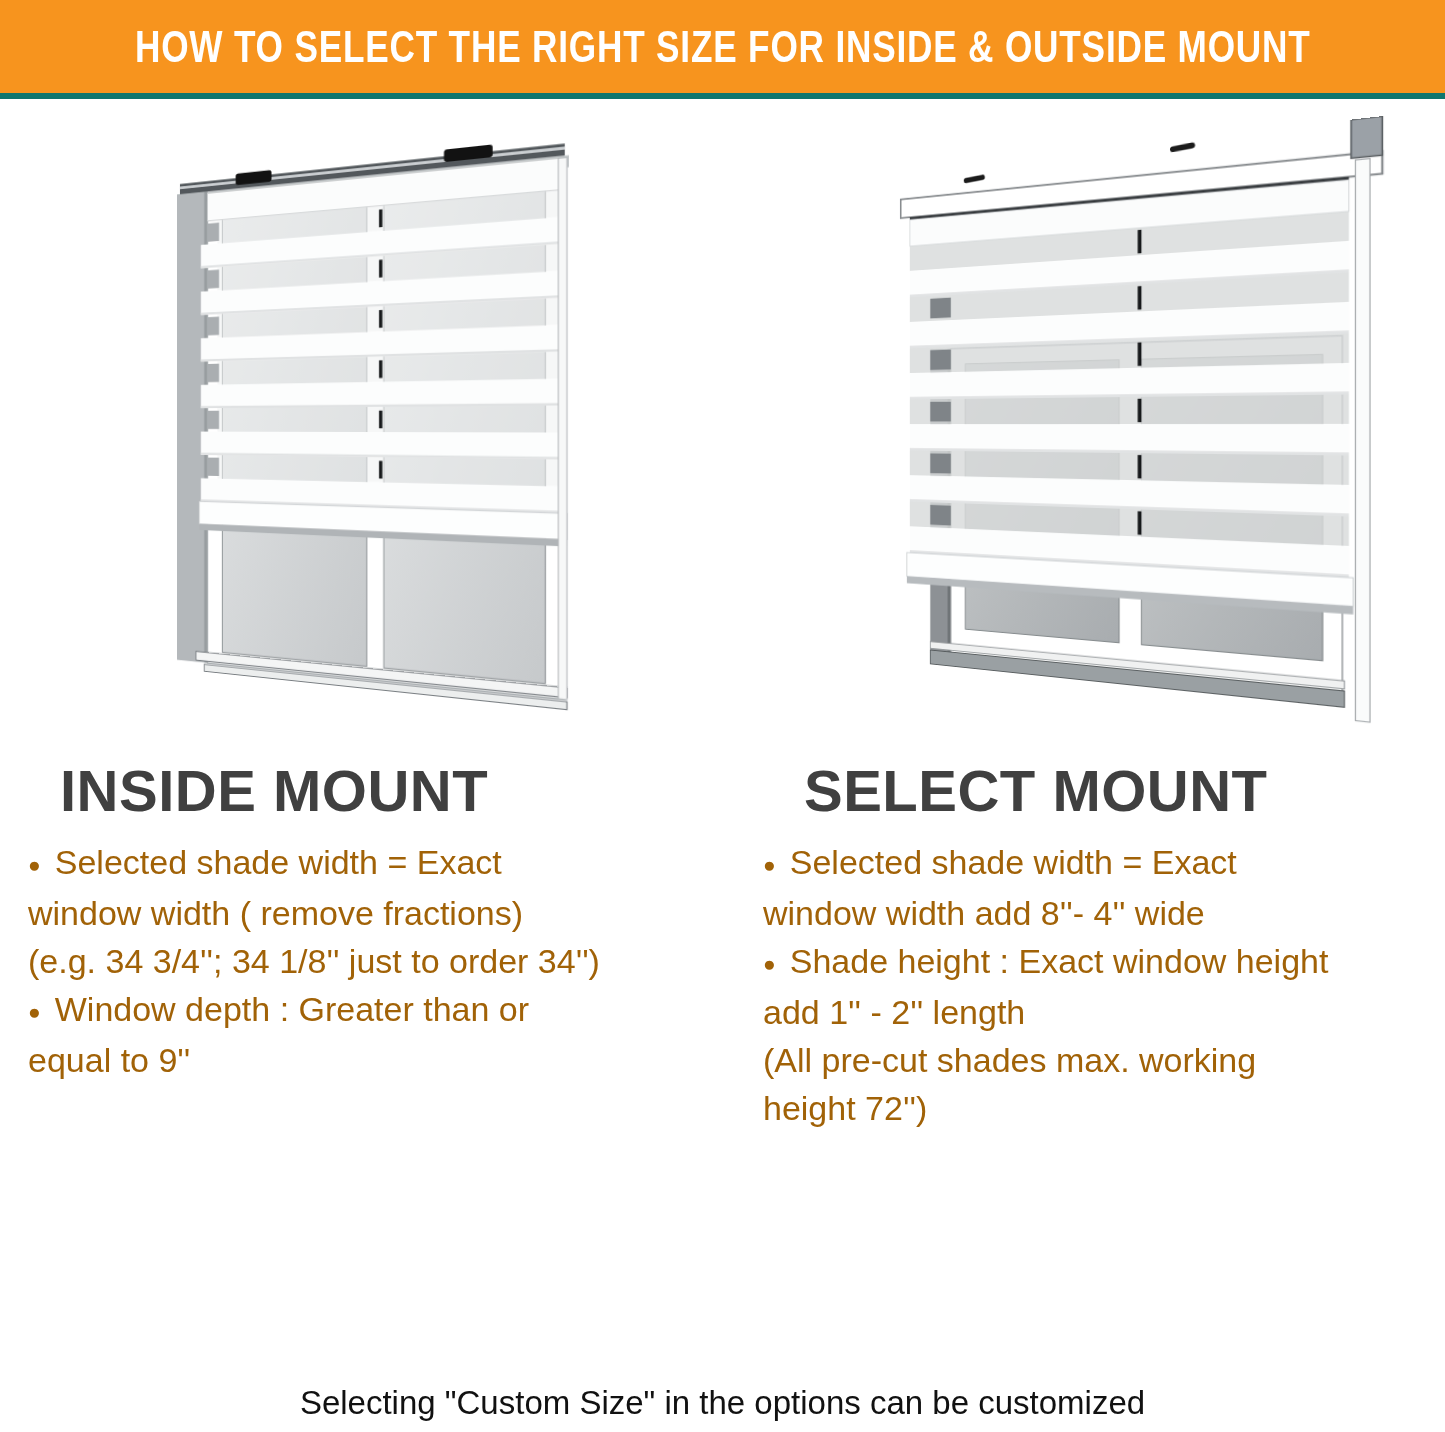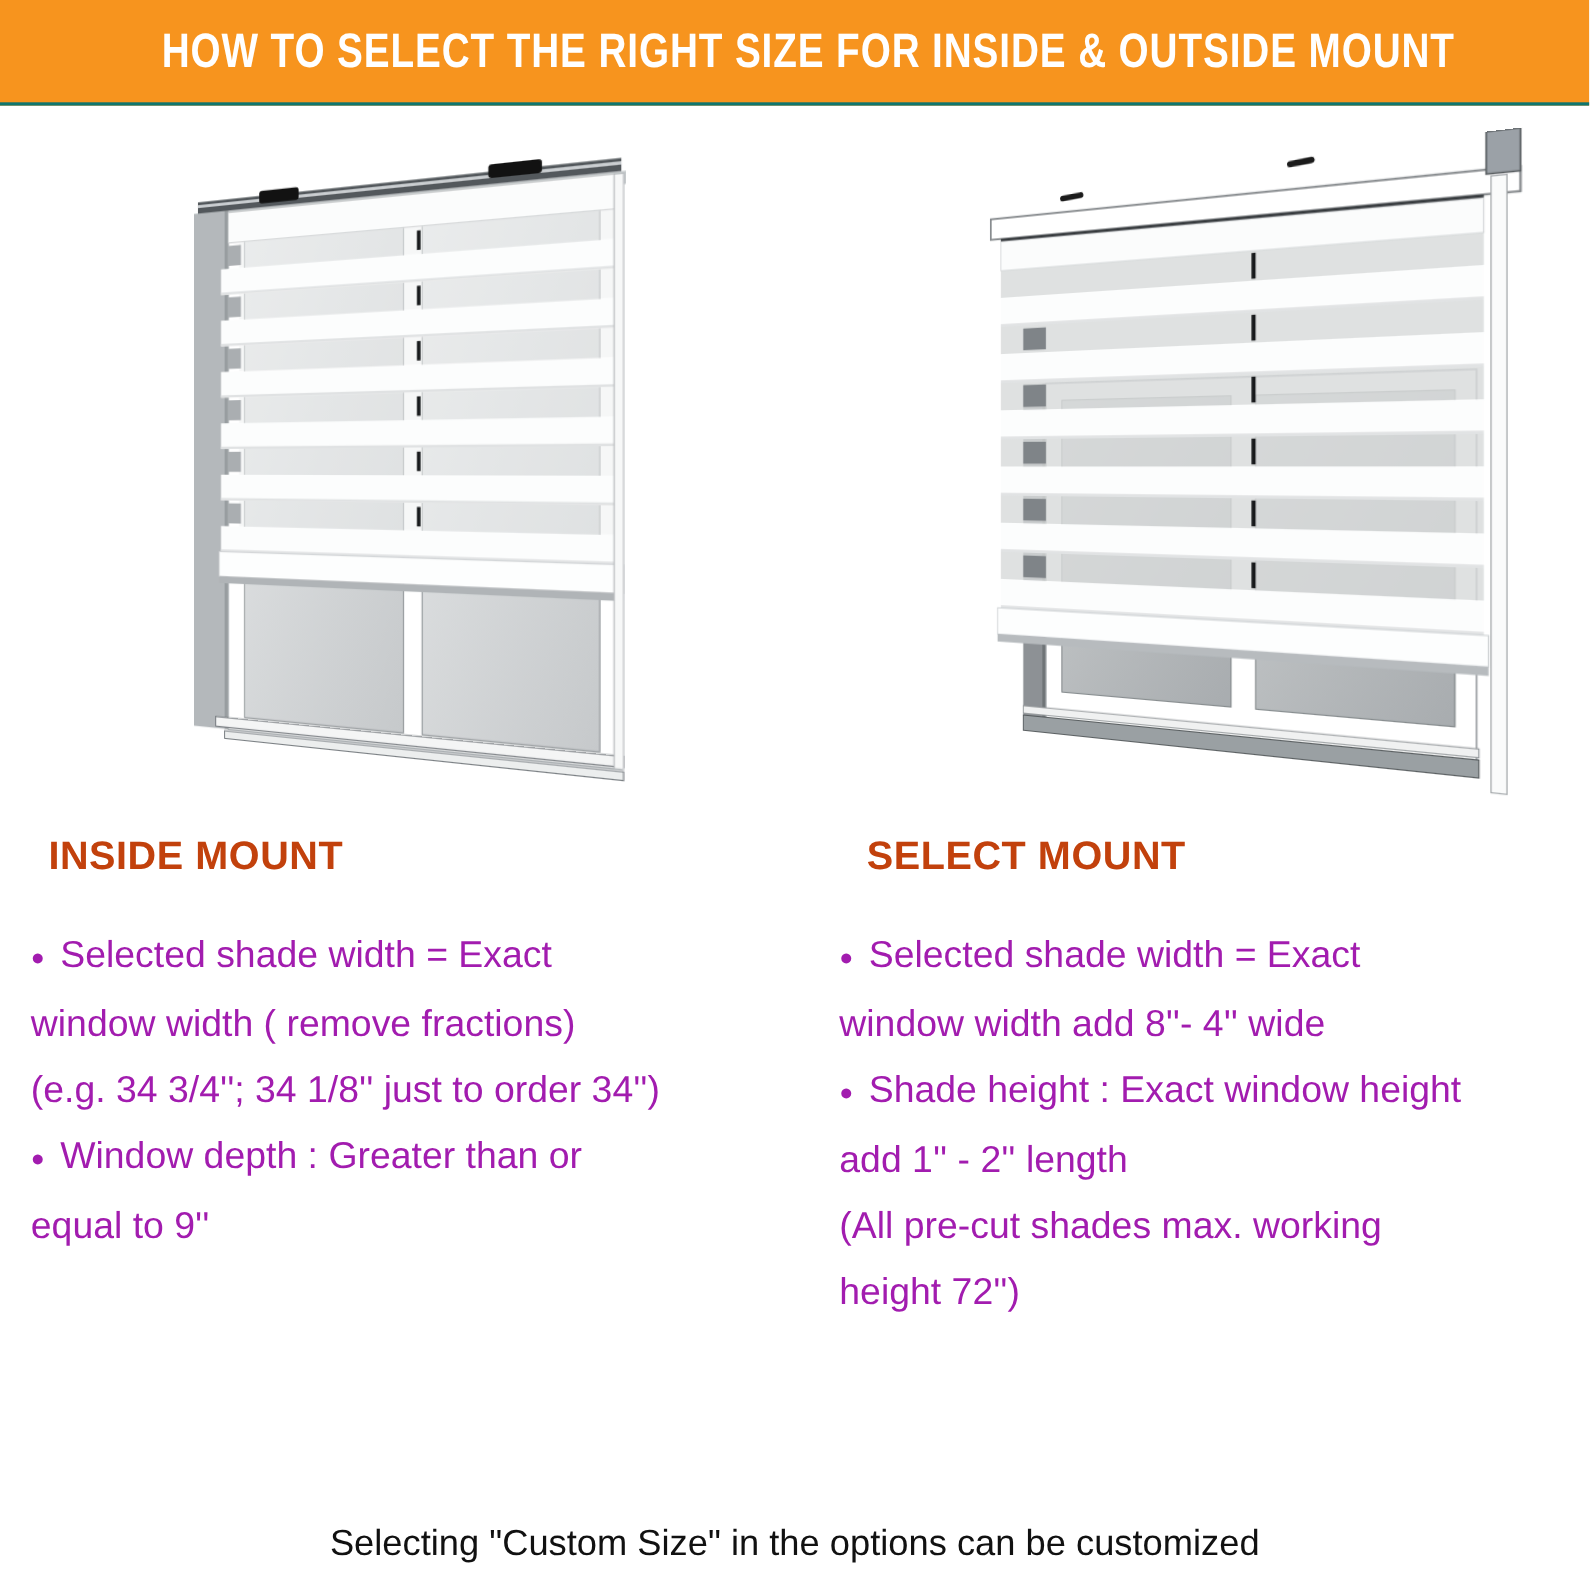--- a/index.html
+++ b/index.html
@@ -3,42 +3,42 @@
 <meta charset="utf-8">
 <style>
   html,body{margin:0;padding:0;background:#ffffff;}
   .page{
     position:relative;width:1445px;height:1432px;background:#ffffff;overflow:hidden;
     font-family:"Liberation Sans", sans-serif;color:#141414;
   }
   
   .banner{
     position:absolute;left:0;top:0;width:1445px;height:93px;
-    background:#F7941E;border-bottom:3px solid #0f766e;
-    display:flex;align-items:center;justify-content:flex-start;
+    background:#F7941E;border-bottom:6px solid #0f766e;
+    display:flex;align-items:center;justify-content:center;
   }
   .banner-title{
     color:#ffffff;font-weight:700;font-size:44px;letter-spacing:1px;white-space:nowrap;
     transform:scaleX(0.8);transform-origin:50% 50%;
   }
   
   .illo{position:absolute;}
   .illo svg{display:block;width:100%;height:100%;}
   .illo-left{left:150px;top:158px;width:415px;height:535px;
     transform:perspective(900px) rotateY(-20deg);transform-origin:50% 50%;}
   .illo-right{left:858px;top:145px;width:538px;height:560px;
     transform:perspective(900px) rotateY(-20deg);transform-origin:50% 50%;}
   
   .mount-heading{
-    position:absolute;font-size:36px;font-weight:700;color:#c2410c;letter-spacing:0.5px;white-space:nowrap;
+    position:absolute;font-size:58px;font-weight:700;color:#404040;letter-spacing:0.5px;white-space:nowrap;margin-left:16px;
   }
   .h-inside{left:44px;top:757px;}
   .h-outside{left:788px;top:757px;}
   
-  .col{position:absolute;font-size:34px;line-height:60px;color:#a21caf;}
+  .col{position:absolute;font-size:34px;line-height:48px;color:#a16207;}
   .col-left{left:28px;top:838px;width:705px;}
   .col-right{left:763px;top:838px;width:685px;}
   .bullet{margin:0;white-space:pre-line;}
   .marker{font-size:0.62em;vertical-align:0.09em;margin-right:14px;letter-spacing:0;}
   
   .footer{
     position:absolute;left:0;top:1384px;width:1445px;text-align:center;
     font-size:33px;color:#111111;
   }
 </style>

